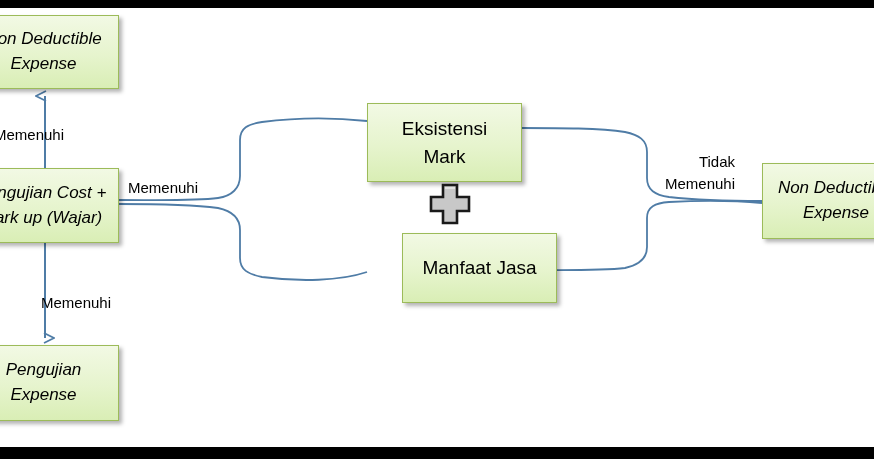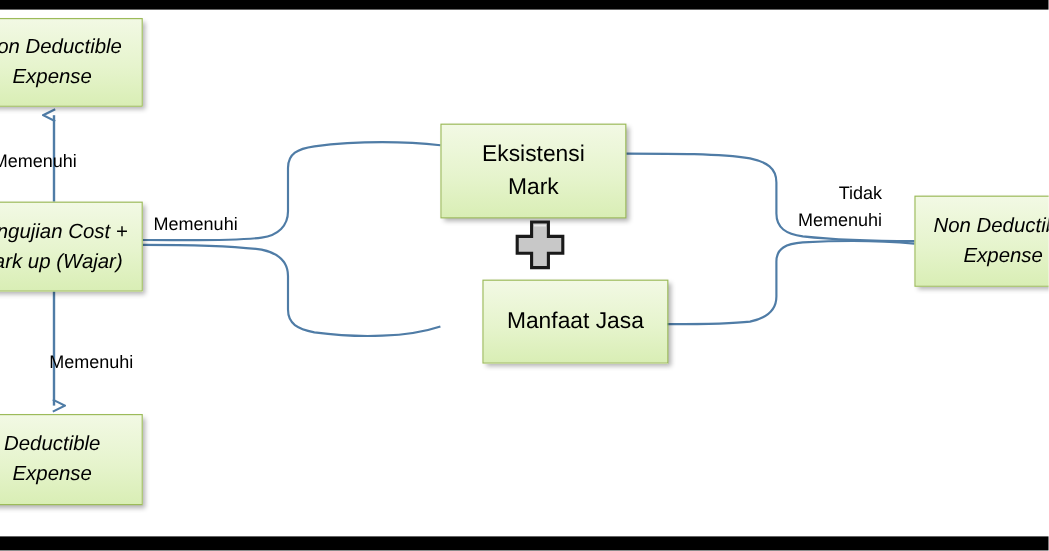--- a/index.html
+++ b/index.html
@@ -131,21 +131,21 @@
     <span class="line">Non Deductible</span>
     <span class="line">Expense</span>
   </div>
 
   <div class="box italic" id="box-cost">
     <span class="line">Pengujian Cost +</span>
     <span class="line">Mark up (Wajar)</span>
   </div>
 
   <div class="box italic" id="box-de">
-    <span class="line">Deductible</span>
+    <span class="line">Pengujian</span>
     <span class="line">Expense</span>
   </div>
 
   <div class="box plain" id="box-eks">
     <span class="line">Eksistensi</span>
     <span class="line">Mark</span>
   </div>
 
   <div class="box plain" id="box-man">
     <span class="line">Manfaat Jasa</span>

